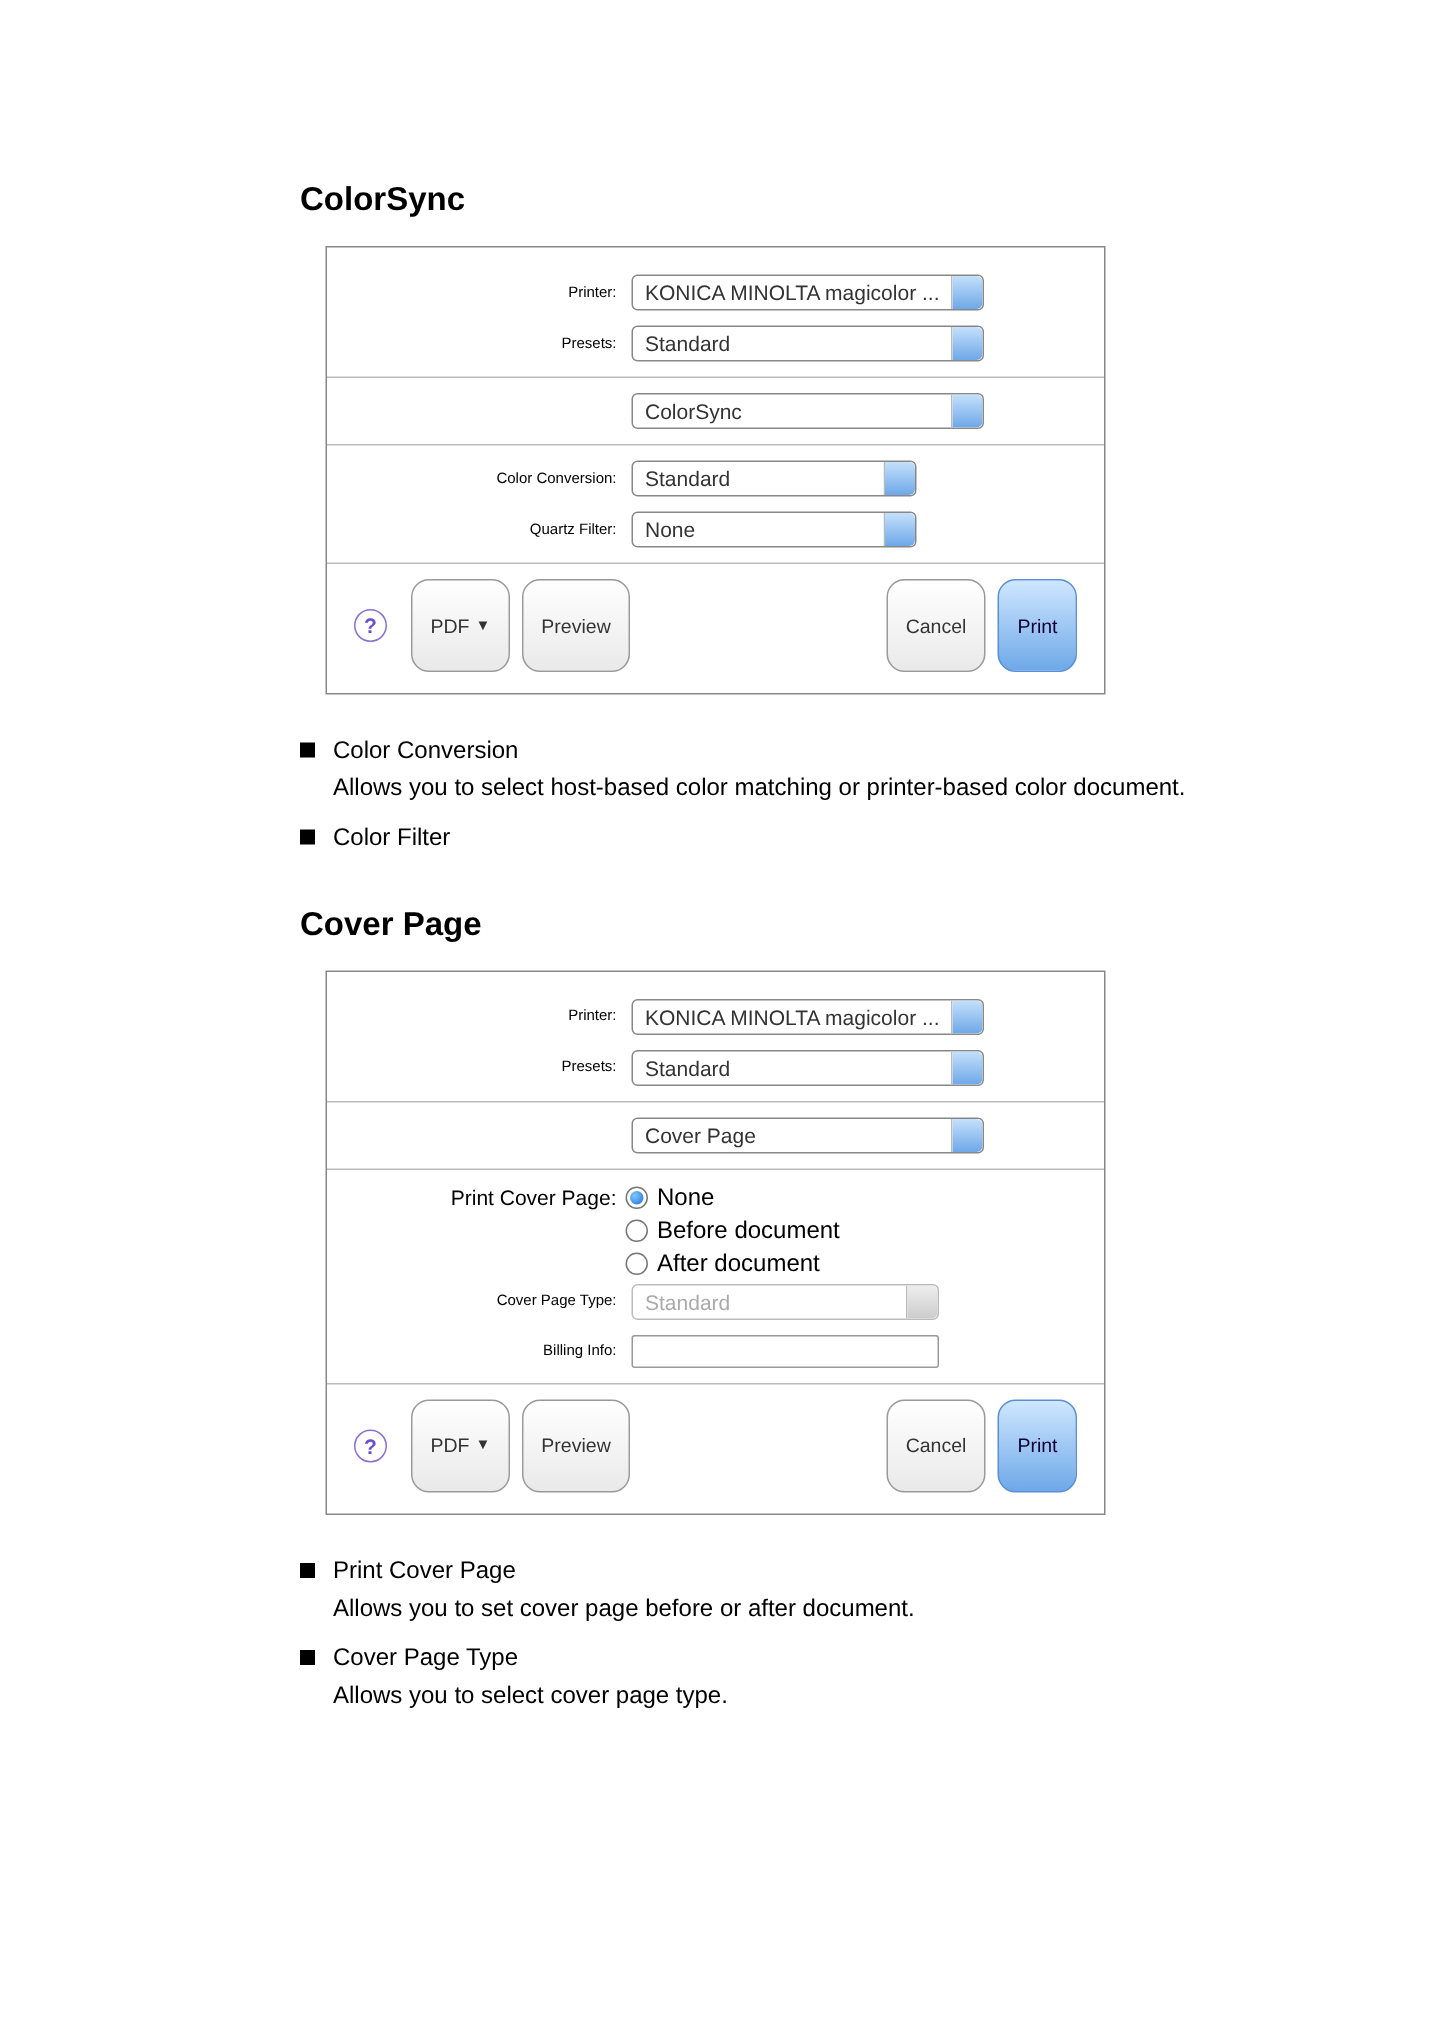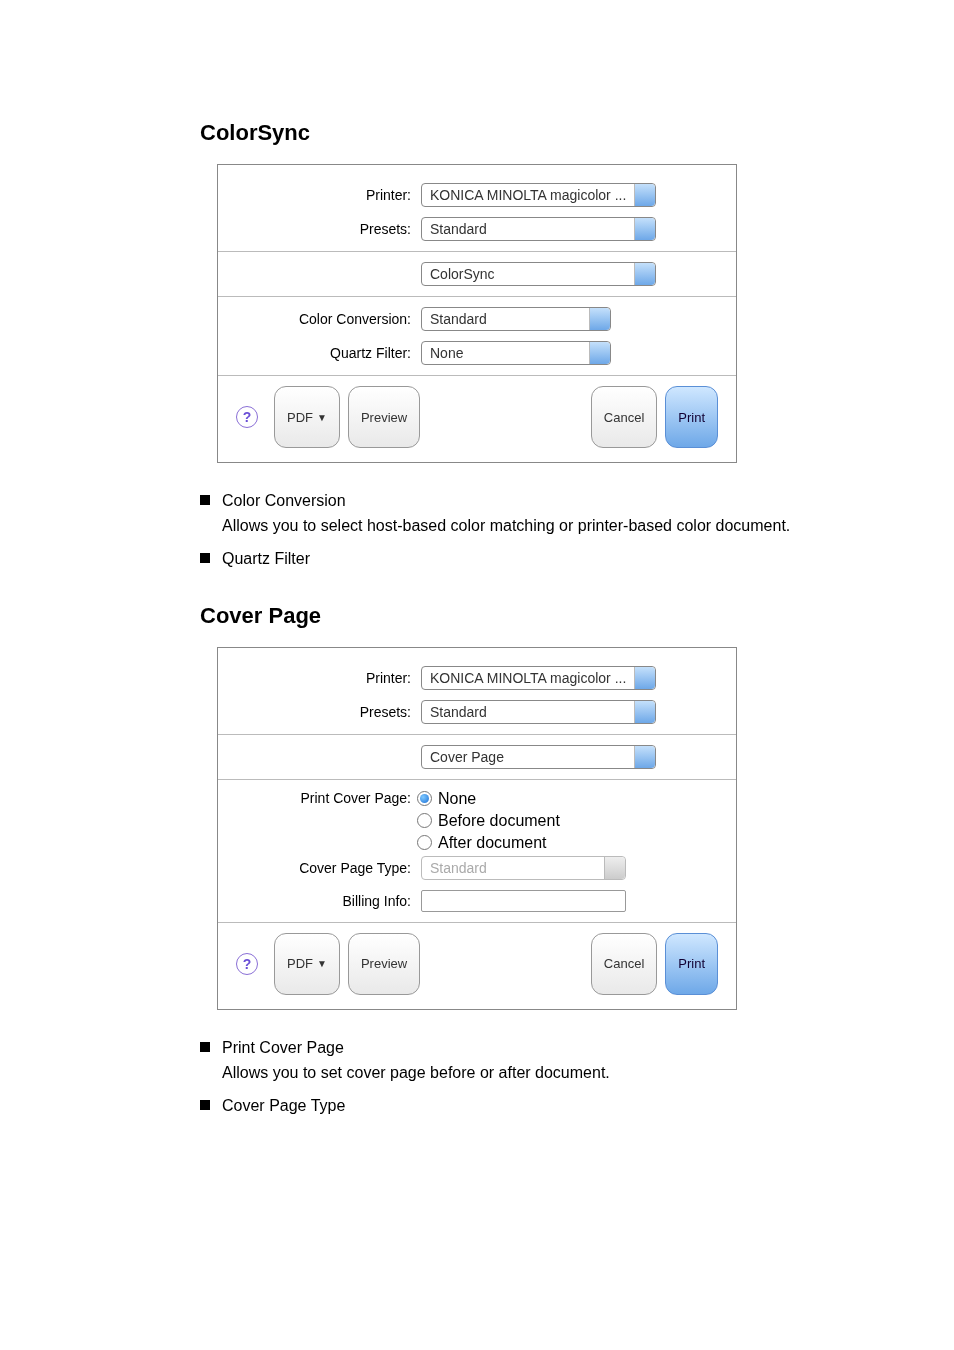--- a/index.html
+++ b/index.html
@@ -1,20 +1,20 @@
 <!DOCTYPE html>
 <html><head>
 <meta charset="utf-8">
 <style>
   html,body{margin:0;padding:0;background:#fff;font-family:"Helvetica Neue",Arial,sans-serif;color:#000}
   .page{width:954px;height:1350px;position:relative;box-sizing:border-box;padding:120px 110px 0 110px}
   .section-title{font-weight:bold;font-size:22px;margin:0 0 18px 90px}
   .dialog{width:520px;border:1px solid #888;margin:0 auto 26px auto;padding:18px 18px 14px 18px;box-sizing:border-box;background:#fff}
   .row{display:flex;align-items:center;margin-bottom:10px}
-  .row-label{width:175px;text-align:right;padding-right:10px;font-size:14px;color:#000}
+  .row-label{width:175px;text-align:right;padding-right:10px;font-size:10px;color:#000}
   .select{position:relative;height:24px;border:1px solid #888;border-radius:4px;background:#fff;display:flex;align-items:center;padding:0 28px 0 8px;font-size:14px;color:#333;box-sizing:border-box}
   .select.disabled{color:#aaa;border-color:#bbb}
   .select::after{content:"";position:absolute;right:0;top:0;bottom:0;width:20px;border-left:1px solid #bbb;border-radius:0 4px 4px 0;background:linear-gradient(#c4e0fb,#6ea8e8)}
   .select.disabled::after{background:linear-gradient(#eee,#ccc)}
   .select .arrows{position:absolute;right:4px;top:50%;transform:translateY(-50%);font-size:9px;line-height:8px;color:#123;pointer-events:none;text-align:center;width:12px}
   .hr{border:none;border-top:1px solid #bbb;margin:10px -18px}
   .radio-row{display:flex;align-items:center;margin-bottom:4px}
   .radio{width:13px;height:13px;border-radius:50%;border:1px solid #777;margin-right:6px;position:relative;background:#fff}
   .radio.checked::after{content:"";position:absolute;inset:2px;border-radius:50%;background:radial-gradient(circle at 35% 35%,#7fc9ff,#1a6fd6)}
   .text-input{height:22px;border:1px solid #999;border-radius:2px;background:#fff;box-sizing:border-box}
@@ -96,21 +96,21 @@
     <div class="item">
       <div class="bullet"></div>
       <div class="item-body">
         <div class="item-title">Color Conversion</div>
         <div>Allows you to select host-based color matching or printer-based color document.</div>
       </div>
     </div>
     <div class="item">
       <div class="bullet"></div>
       <div class="item-body">
-        <div class="item-title">Quartz Filter</div>
+        <div class="item-title">Color Filter</div>
       </div>
     </div>
   </div>
 
   <div class="section-title">Cover Page</div>
 
   <div class="dialog">
     <div class="row">
       <div class="row-label">Printer:</div>
       <div class="select" style="width:235px">
@@ -184,17 +184,18 @@
       <div class="bullet"></div>
       <div class="item-body">
         <div class="item-title">Print Cover Page</div>
         <div>Allows you to set cover page before or after document.</div>
       </div>
     </div>
     <div class="item">
       <div class="bullet"></div>
       <div class="item-body">
         <div class="item-title">Cover Page Type</div>
+        <div>Allows you to select cover page type.</div>
       </div>
     </div>
   </div>
 
 </div>
 
 </body></html>

